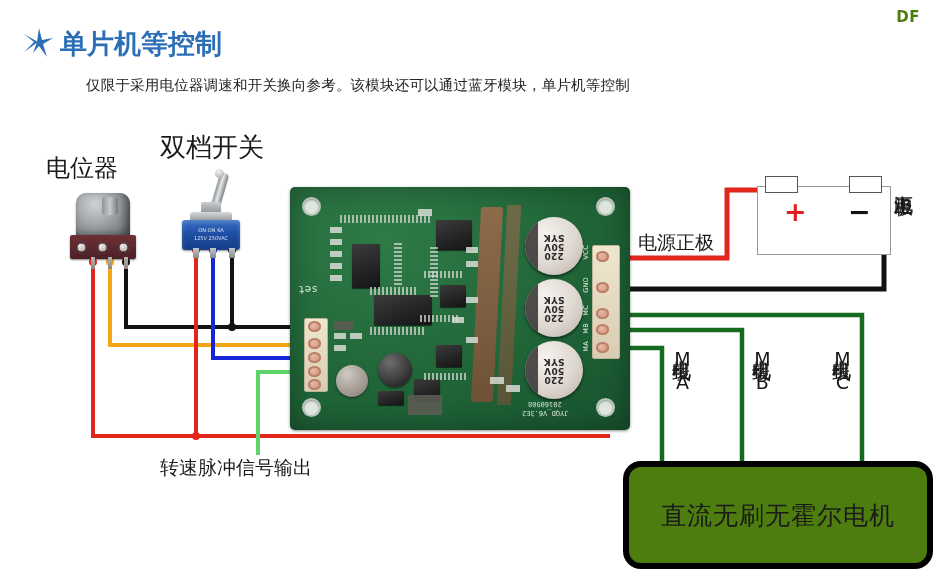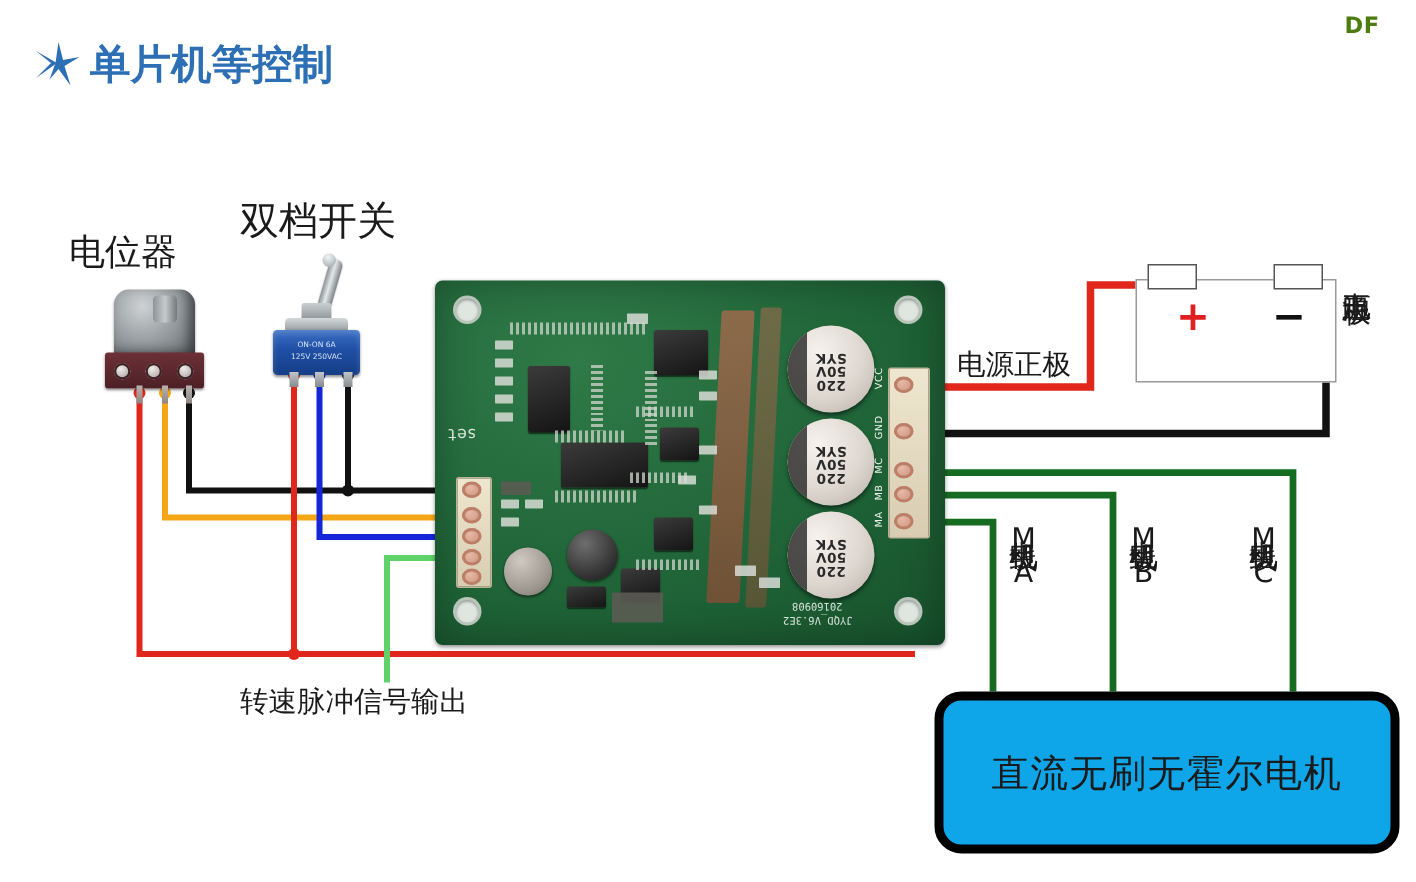--- a/index.html
+++ b/index.html
@@ -306,21 +306,21 @@
   .batt-plus  { left: 784px; top: 198px; color: #e02020; }
   .batt-minus { left: 848px; top: 198px; color: #111; }
 
   
   .motor-box {
     position: absolute;
     left: 623px; top: 461px;
     width: 310px; height: 108px;
     border: 6px solid #000;
     border-radius: 18px;
-    background: #0ea5e9;
+    background: #4d7c0f;
     box-sizing: border-box;
   }
   .motor-label {
     position: absolute;
     left: 0; top: 0;
     width: 100%; height: 100%;
     display: flex;
     align-items: center;
     justify-content: center;
     font-size: 25px;
@@ -338,20 +338,21 @@
   <div class="title-row">
     <span>
       <svg class="star-icon" viewBox="0 0 34 34" aria-hidden="true">
         <path d="M2 8 L16 16 L2 26 L12 16 Z" fill="#2c6fb5"></path>
         <path d="M17 2 L20 14 L31 12 L21 18 L25 31 L17 20 L11 27 L15 16 Z" fill="#2c6fb5"></path>
       </svg>
     </span>
     <span class="page-title">单片机等控制</span>
   </div>
 
+  <div class="subtitle">仅限于采用电位器调速和开关换向参考。该模块还可以通过蓝牙模块，单片机等控制</div>
 
   <div class="lbl lbl-sw">双档开关</div>
   <div class="lbl lbl-pot">电位器</div>
   <div class="lbl lbl-pulse">转速脉冲信号输出</div>
   <div class="lbl lbl-vplus">电源正极</div>
 
   <div class="vlabel vlabel-vplus-r">电源正极</div>
   <div class="vlabel vlabel-ma">电机线MA</div>
   <div class="vlabel vlabel-mb">电机线MB</div>
   <div class="vlabel vlabel-mc">电机线MC</div>

